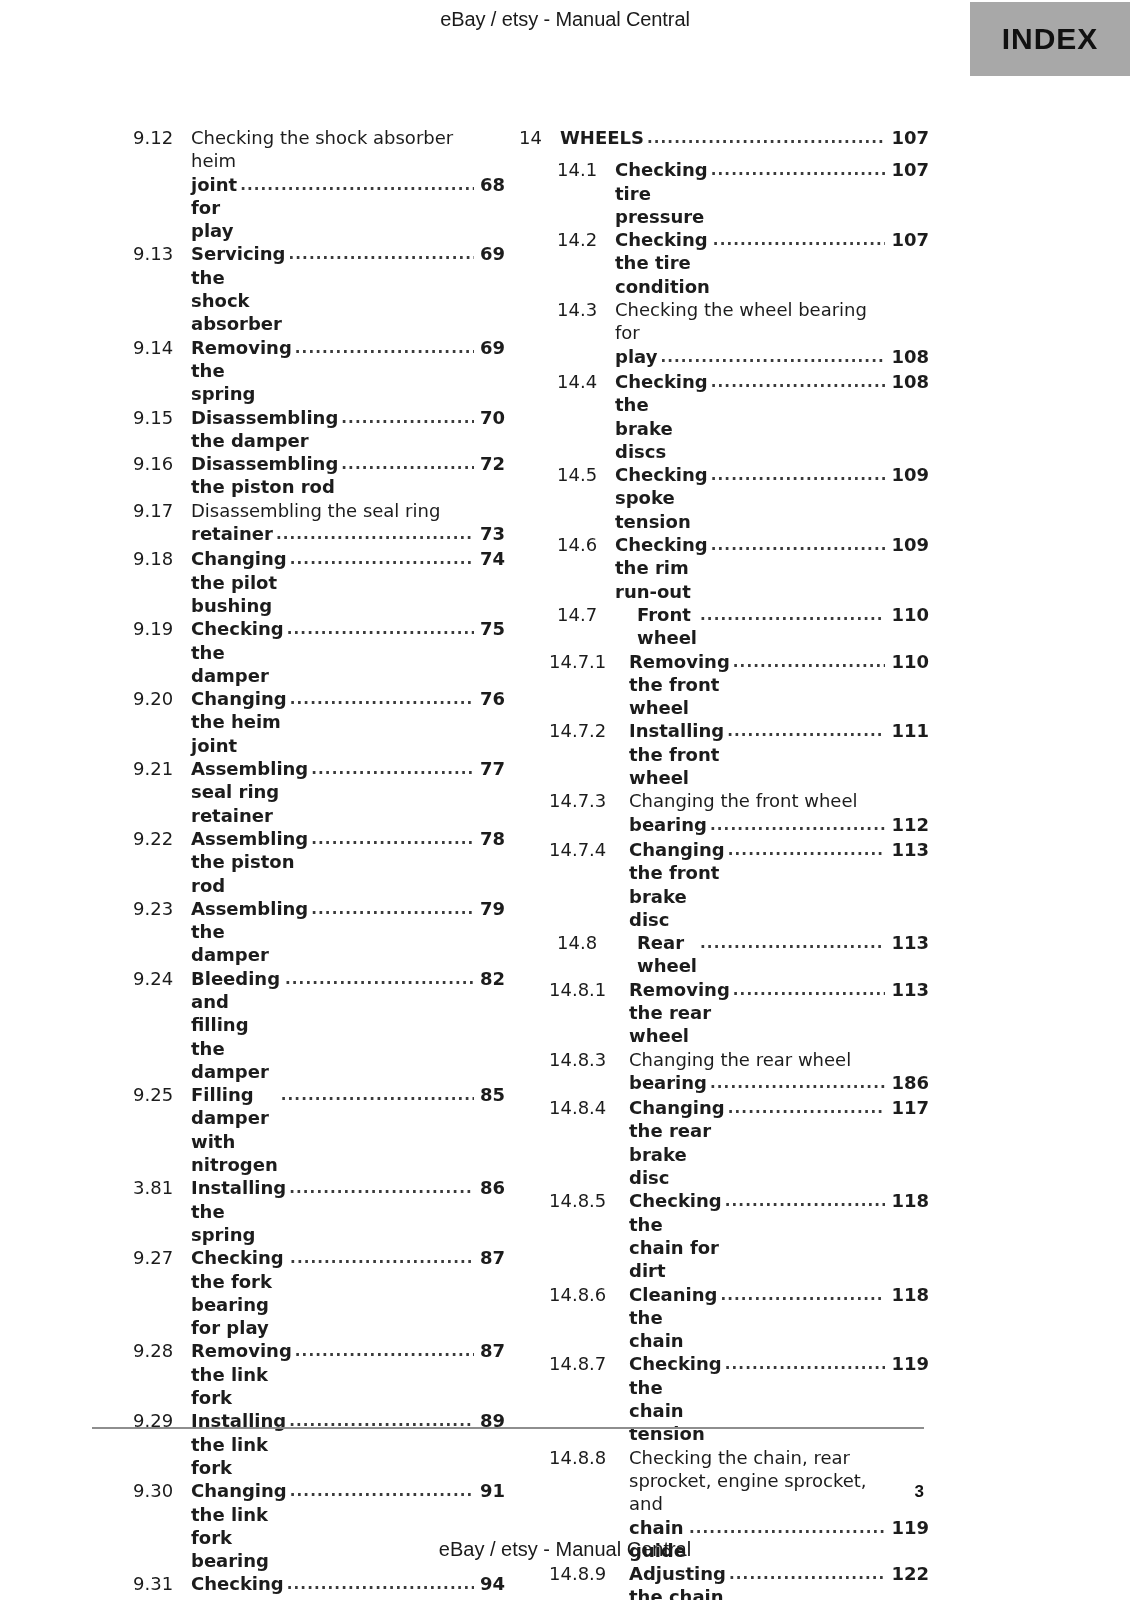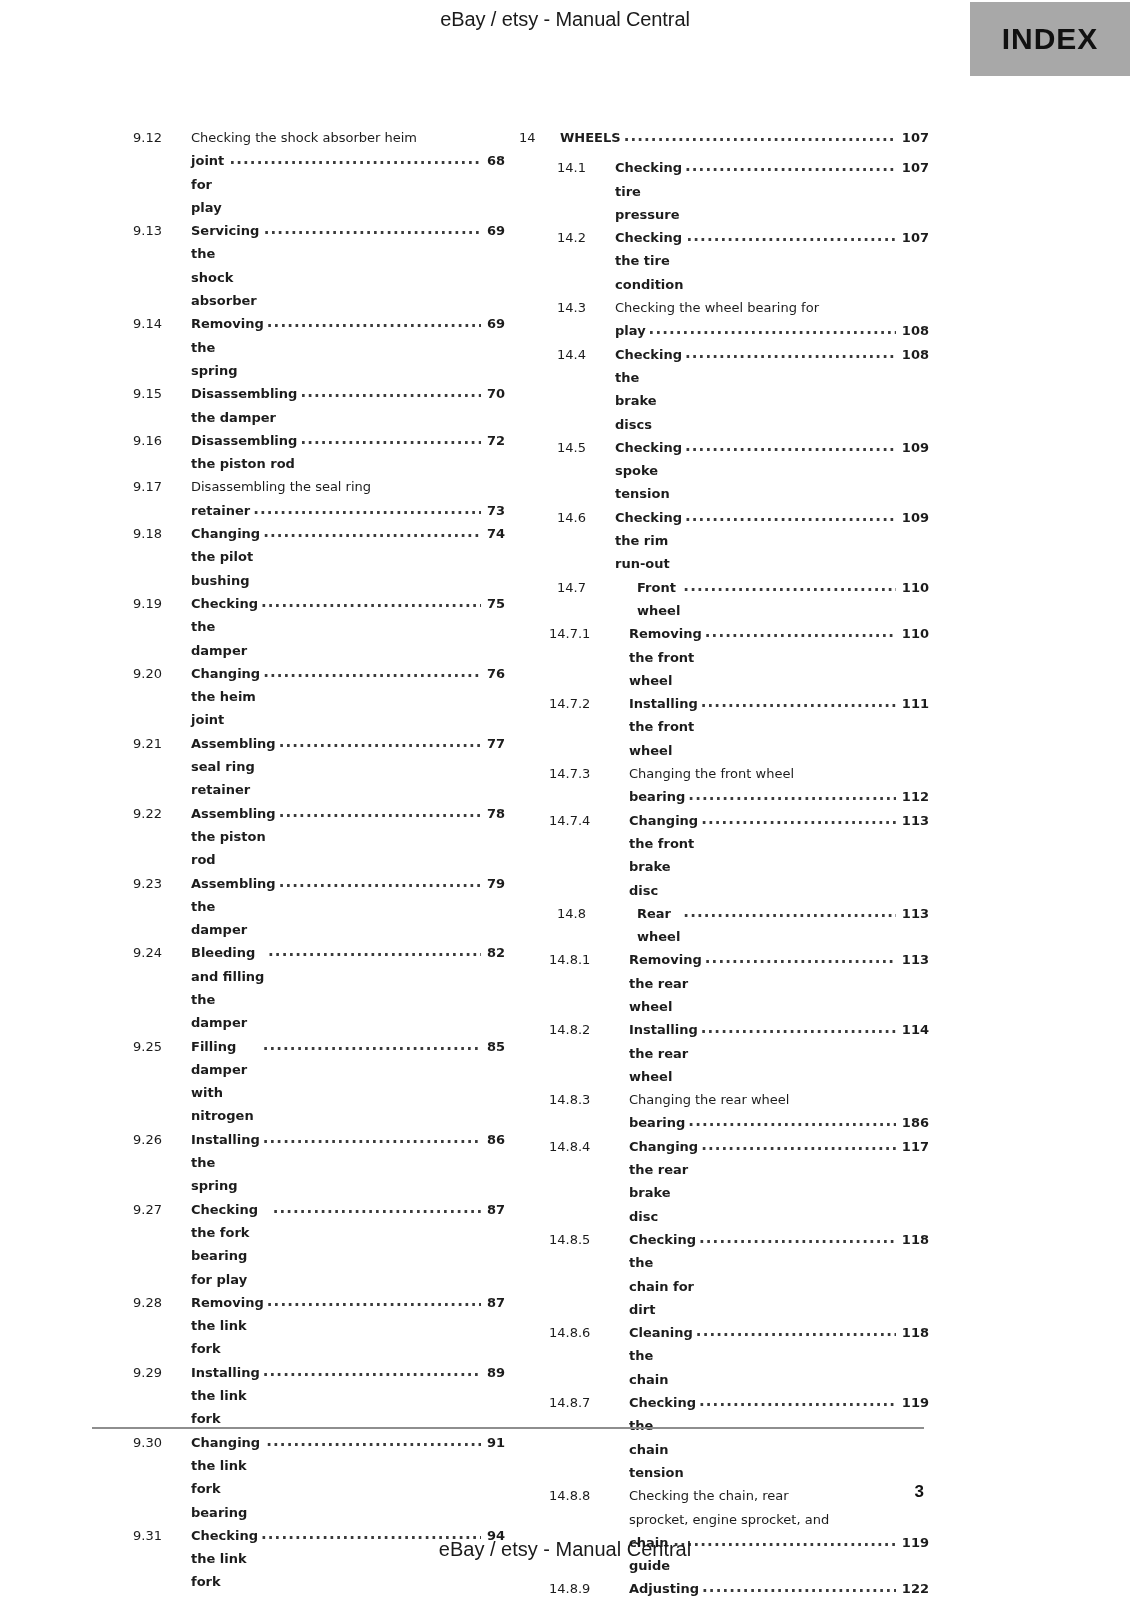--- a/index.html
+++ b/index.html
@@ -47,21 +47,21 @@
     position:absolute; top:0;
     width:410px;
   }
   .toc-col-left  { left:95px; }
   .toc-col-right { left:519px; }
 
   
   .entry {
     display:flex;
     align-items:flex-start;
-    font-size:13px;
+    font-size:18px;
     line-height:23.3px;
     color:#1c1c1c;
   }
   .entry.level-1 {
     margin-top:19px;
     margin-bottom:7px;
   }
   .entry.level-1.first { margin-top:0; }
 
   .num {
@@ -296,21 +296,21 @@
         <div class="num">9.25</div>
         <div class="title-wrap">
           <div class="title-line">
             <span class="title-text">Filling damper with nitrogen</span>
             <span class="leader"></span>
             <span class="pg">85</span>
           </div>
         </div>
       </div>
       <div class="entry level-2">
-        <div class="num">9.26</div>
+        <div class="num">3.81</div>
         <div class="title-wrap">
           <div class="title-line">
             <span class="title-text">Installing the spring</span>
             <span class="leader"></span>
             <span class="pg">86</span>
           </div>
         </div>
       </div>
       <div class="entry level-2">
         <div class="num">9.27</div>
@@ -518,30 +518,20 @@
         <div class="num">14.8.1</div>
         <div class="title-wrap">
           <div class="title-line">
             <span class="title-text">Removing the rear wheel</span>
             <span class="leader"></span>
             <span class="pg">113</span>
           </div>
         </div>
       </div>
       <div class="entry level-3">
-        <div class="num">14.8.2</div>
-        <div class="title-wrap">
-          <div class="title-line">
-            <span class="title-text">Installing the rear wheel</span>
-            <span class="leader"></span>
-            <span class="pg">114</span>
-          </div>
-        </div>
-      </div>
-      <div class="entry level-3">
         <div class="num">14.8.3</div>
         <div class="title-wrap">
           <div class="cont-line">
             <span class="title-text">Changing the rear wheel</span>
             <span class="leader hidden"></span>
             <span class="pg pg-spacer">115</span>
           </div>
           <div class="title-line">
             <span class="title-text">bearing</span>
             <span class="leader"></span>

